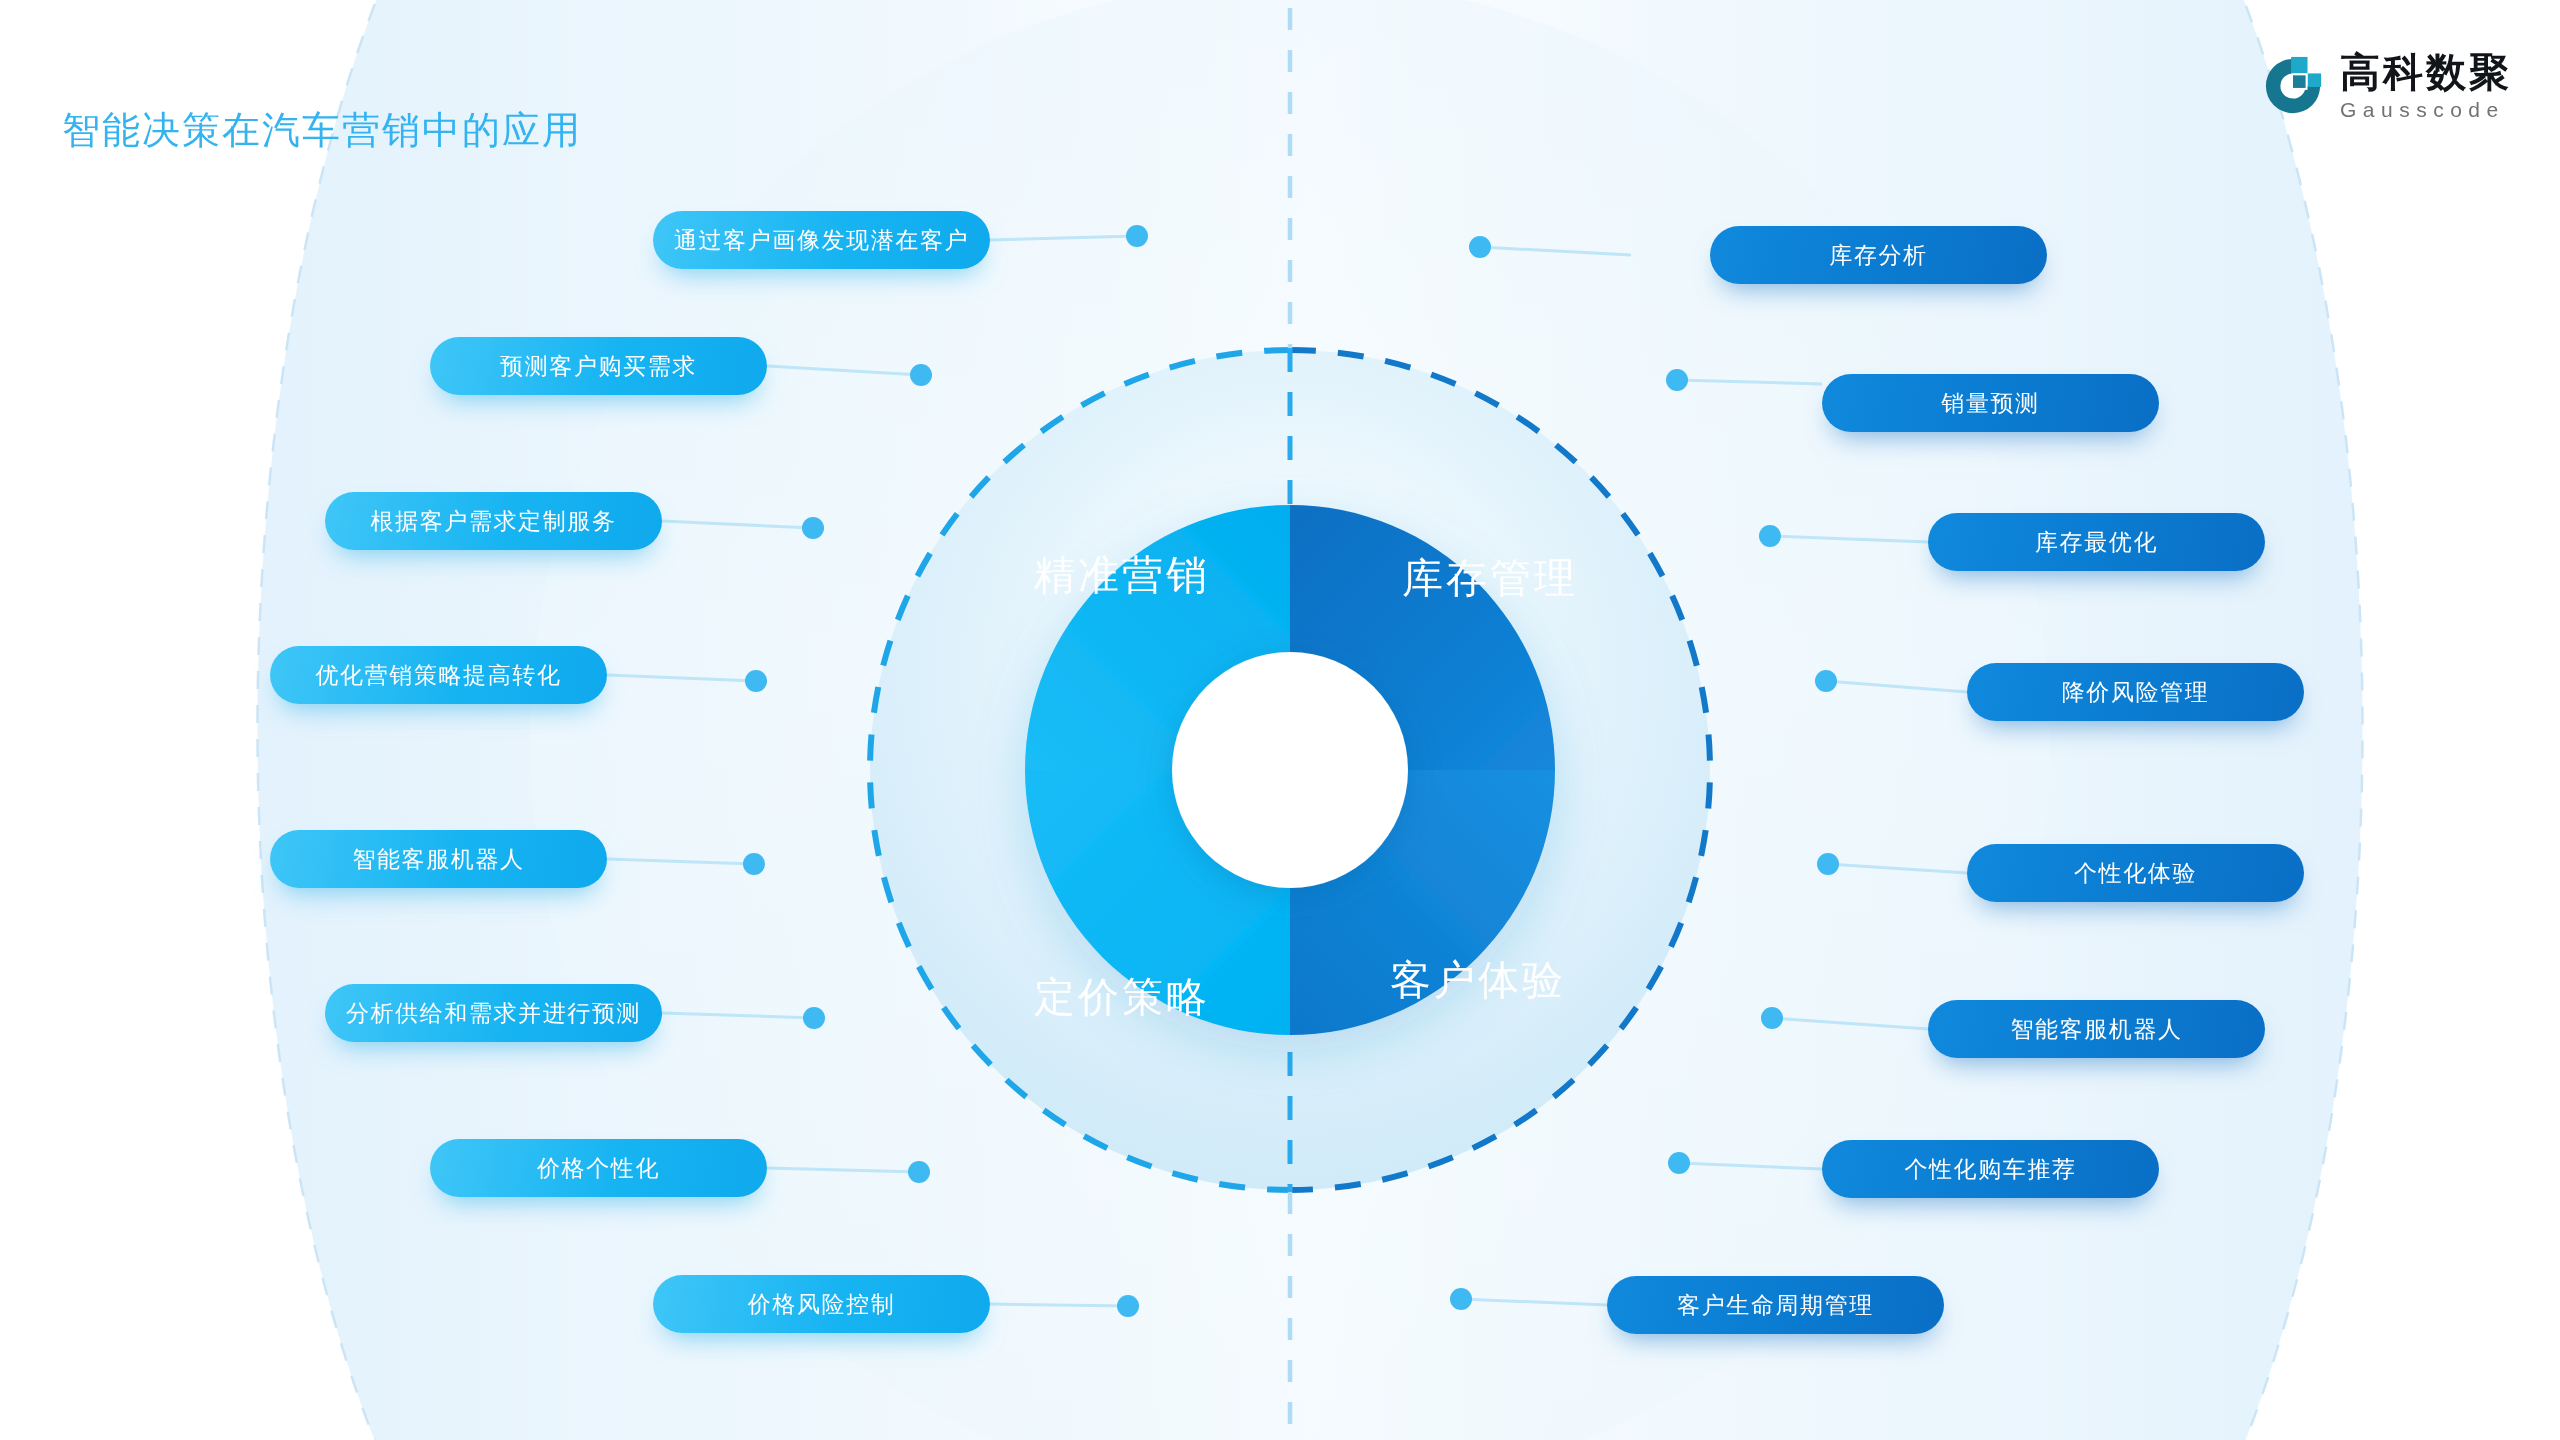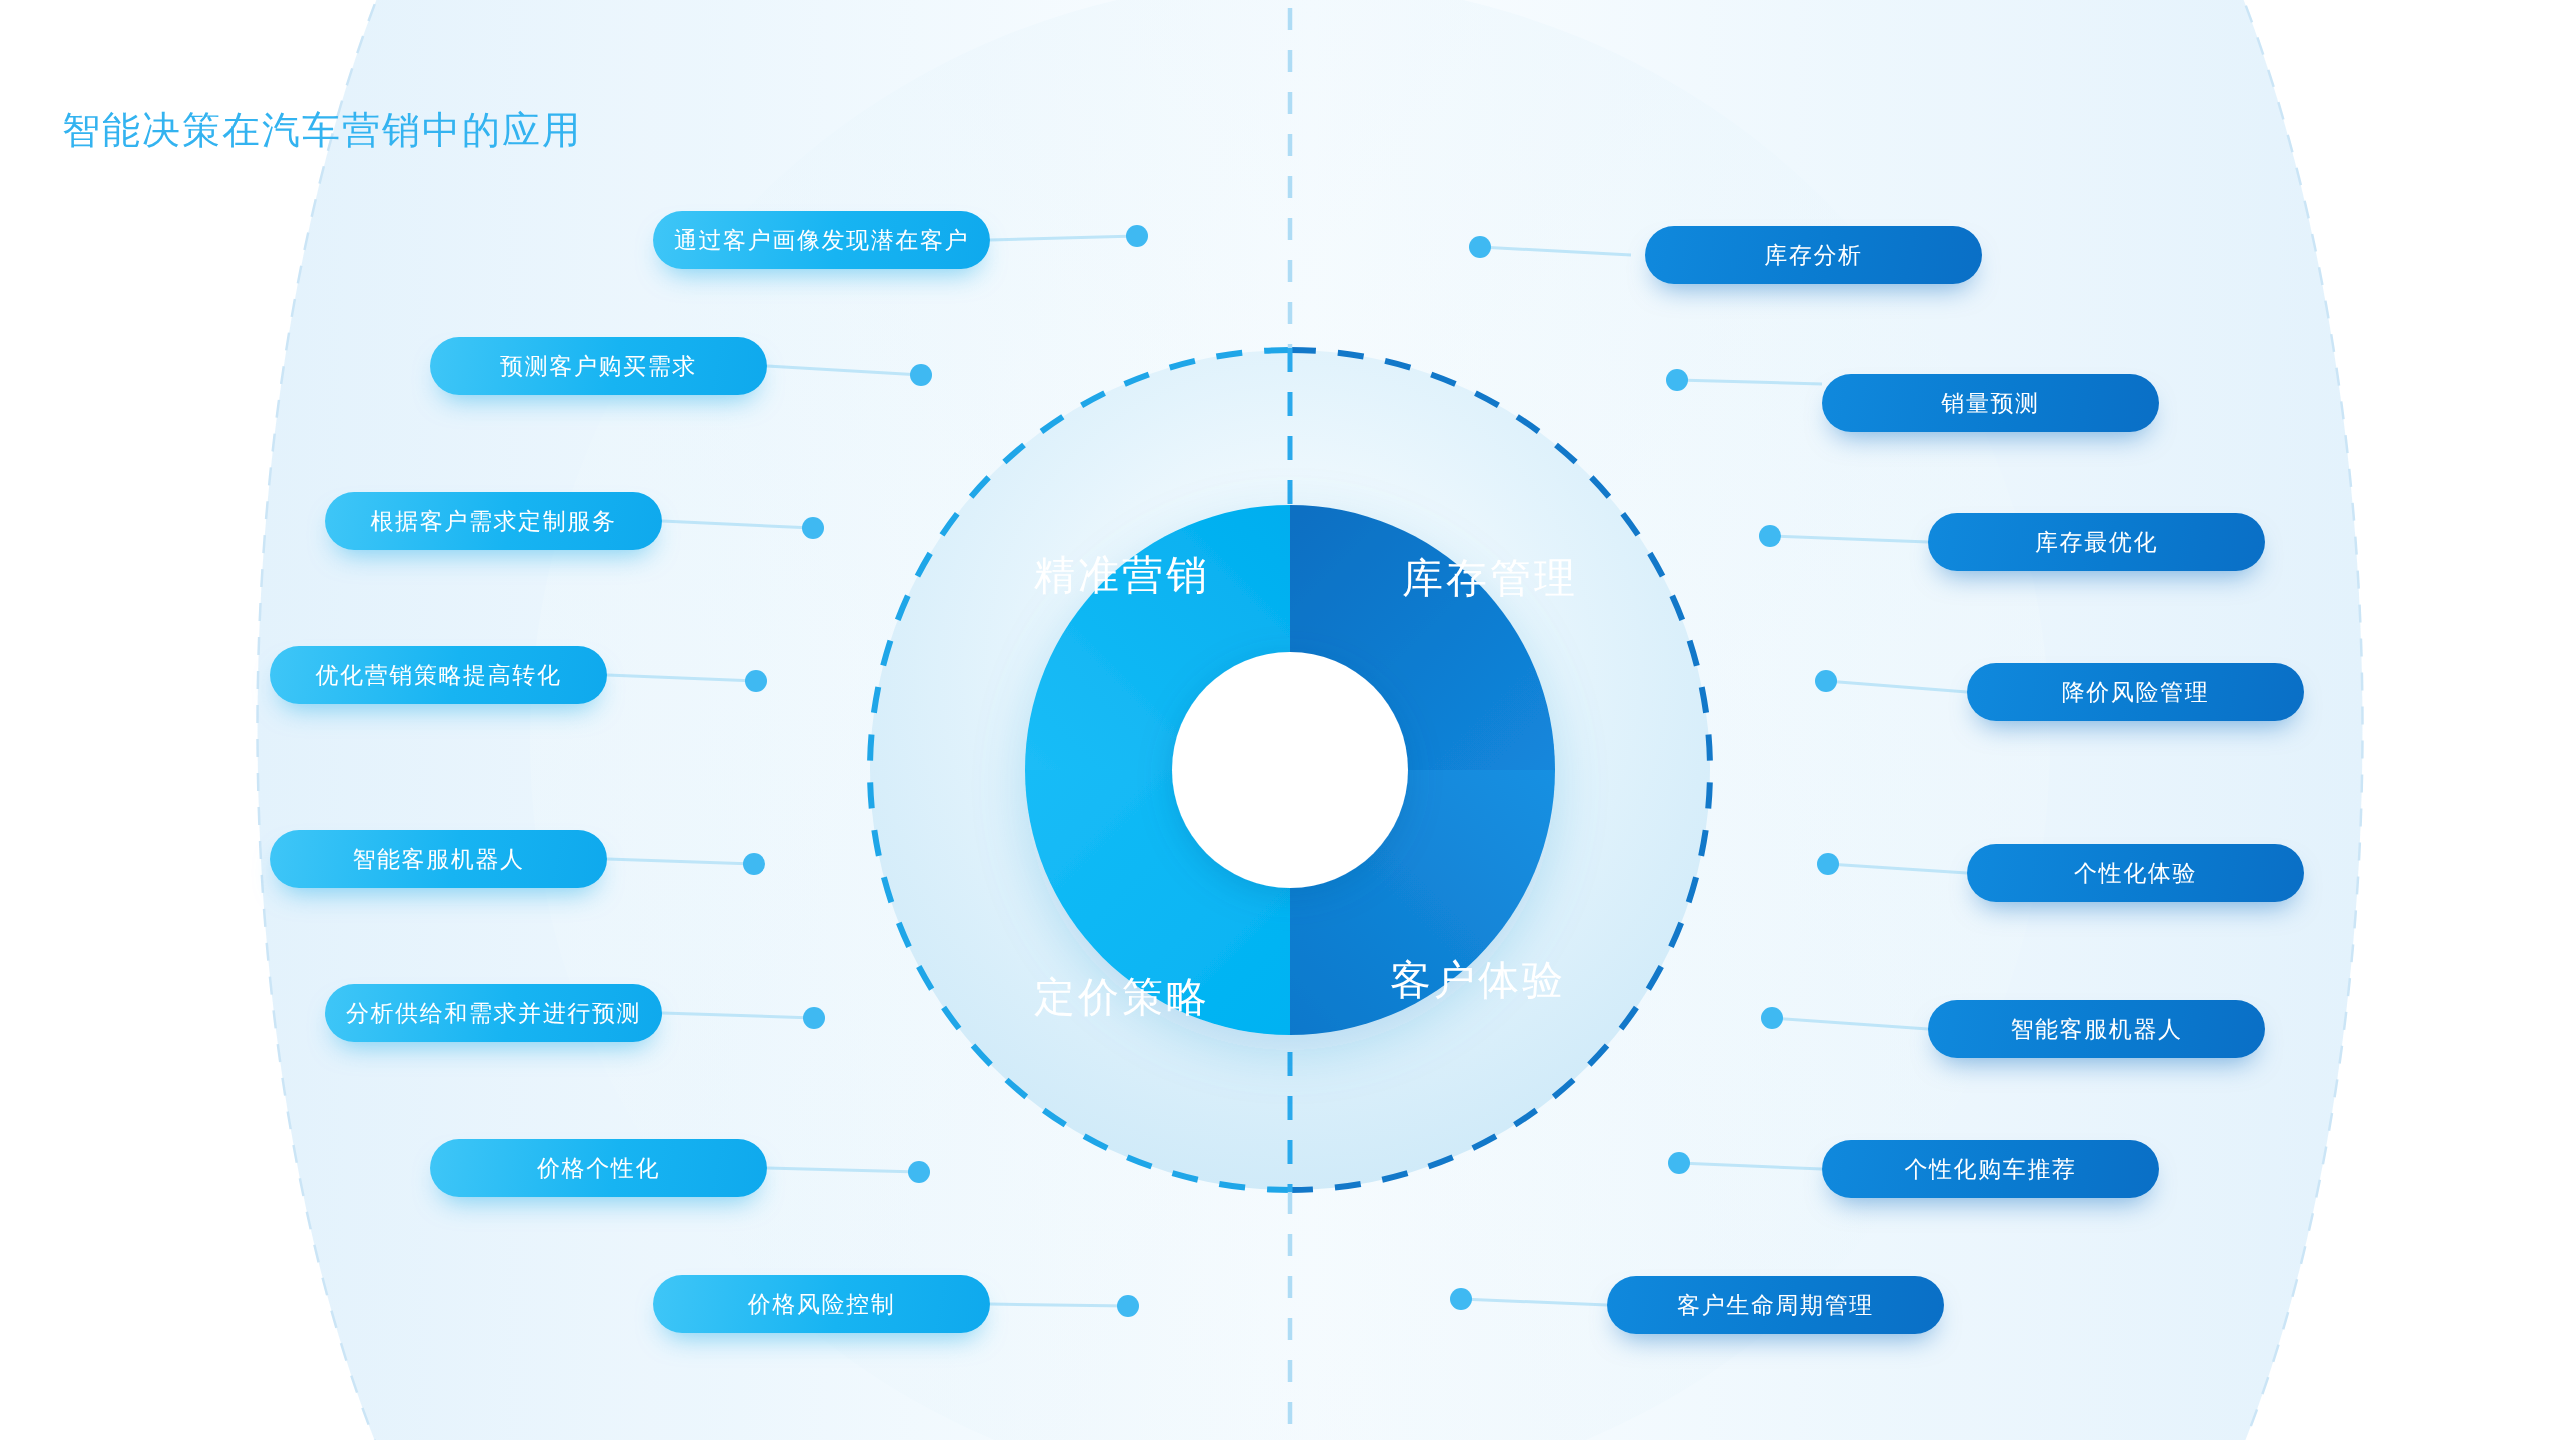--- a/index.html
+++ b/index.html
@@ -151,20 +151,33 @@
       </linearGradient>
     </defs>
 
     <path d="M 430 -120 C 200 320, 200 1140, 430 1560 L 2190 1560 C 2420 1140, 2420 320, 2190 -120 Z" fill="url(#bgGrad2)" opacity="0.95" stroke="#C9E4F6" stroke-width="2.5" stroke-dasharray="18 16"></path>
 
     <ellipse cx="1290" cy="740" rx="760" ry="760" fill="url(#bgGrad)" opacity="0.35"></ellipse>
   </svg>
 
   <div id="page-title" style="color: rgb(51, 179, 240);">智能决策在汽车营销中的应用</div>
 
+  <div id="brand">
+    <svg class="mark" viewBox="0 0 64 64">
+      <path d="M32 4 A28 28 0 1 0 60 32 L45 32 A13 13 0 1 1 32 19 Z" fill="#16768F"></path>
+      <rect x="30" y="2" width="17" height="17" fill="#1FA9C9"></rect>
+      <rect x="47" y="19" width="14" height="14" fill="#1FA9C9"></rect>
+      <rect x="30" y="19" width="17" height="17" fill="#ffffff"></rect>
+      <rect x="32" y="21" width="13" height="13" fill="#1C7E99"></rect>
+    </svg>
+    <div class="wordmark">
+      <div class="cn">高科数聚</div>
+      <div class="en">Gausscode</div>
+    </div>
+  </div>
 
   <svg id="diagram" viewBox="0 0 2560 1440">
     <defs>
       <radialGradient id="haloGrad" cx="50%" cy="38%" r="62%">
         <stop offset="0%" stop-color="#FFFFFF" stop-opacity="0.9"></stop>
         <stop offset="55%" stop-color="#E2F3FC"></stop>
         <stop offset="100%" stop-color="#CDE9F8"></stop>
       </radialGradient>
       <linearGradient id="quadTL" x1="1" y1="0" x2="0" y2="1">
         <stop offset="0%" stop-color="#00AEEF"></stop>
@@ -269,21 +282,21 @@
         <span>分析供给和需求并进行预测</span>
       </div>
       <div class="pill left" style="left: 430px; top: 1139px; width: 337px;">
         <span>价格个性化</span>
       </div>
       <div class="pill left" style="left: 653px; top: 1275px; width: 337px;">
         <span>价格风险控制</span>
       </div>
     </div>
   <div id="pills-right">
-      <div class="pill right" style="left: 1645px; top: 226px; width: 337px;">
+      <div class="pill right" style="left: 1710px; top: 226px; width: 337px;">
         <span>库存分析</span>
       </div>
       <div class="pill right" style="left: 1822px; top: 374px; width: 337px;">
         <span>销量预测</span>
       </div>
       <div class="pill right" style="left: 1928px; top: 513px; width: 337px;">
         <span>库存最优化</span>
       </div>
       <div class="pill right" style="left: 1967px; top: 663px; width: 337px;">
         <span>降价风险管理</span>

